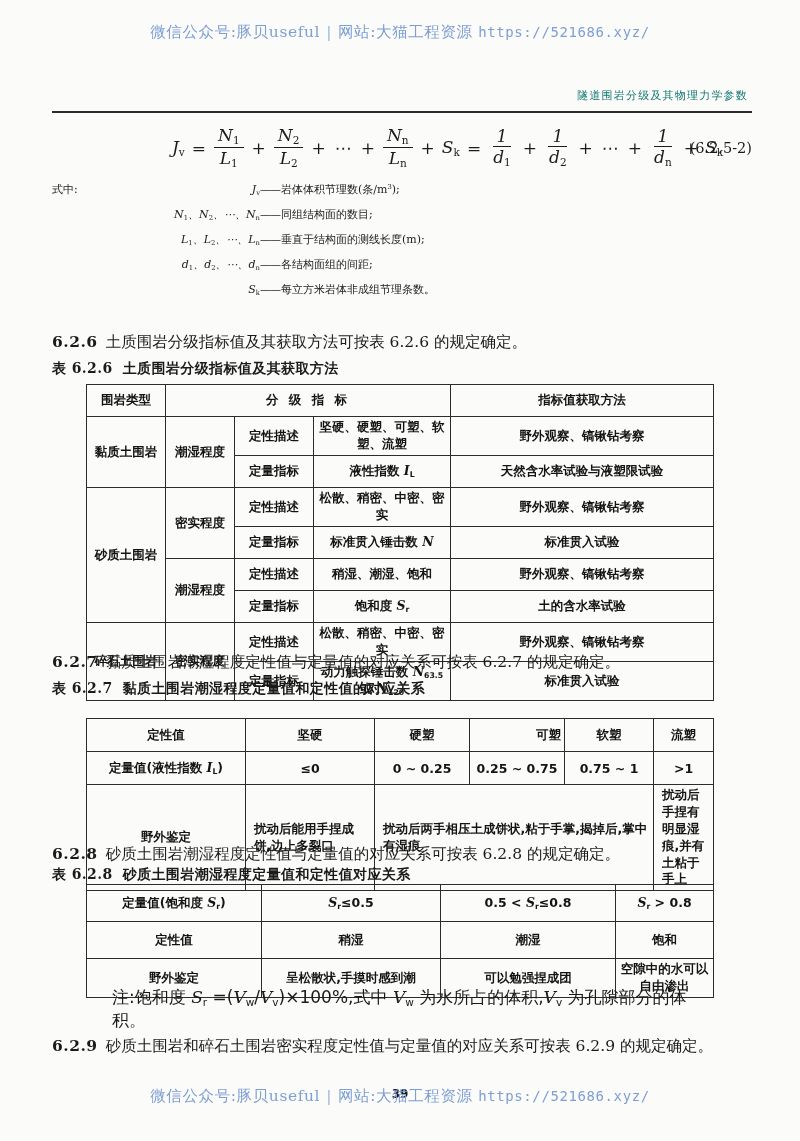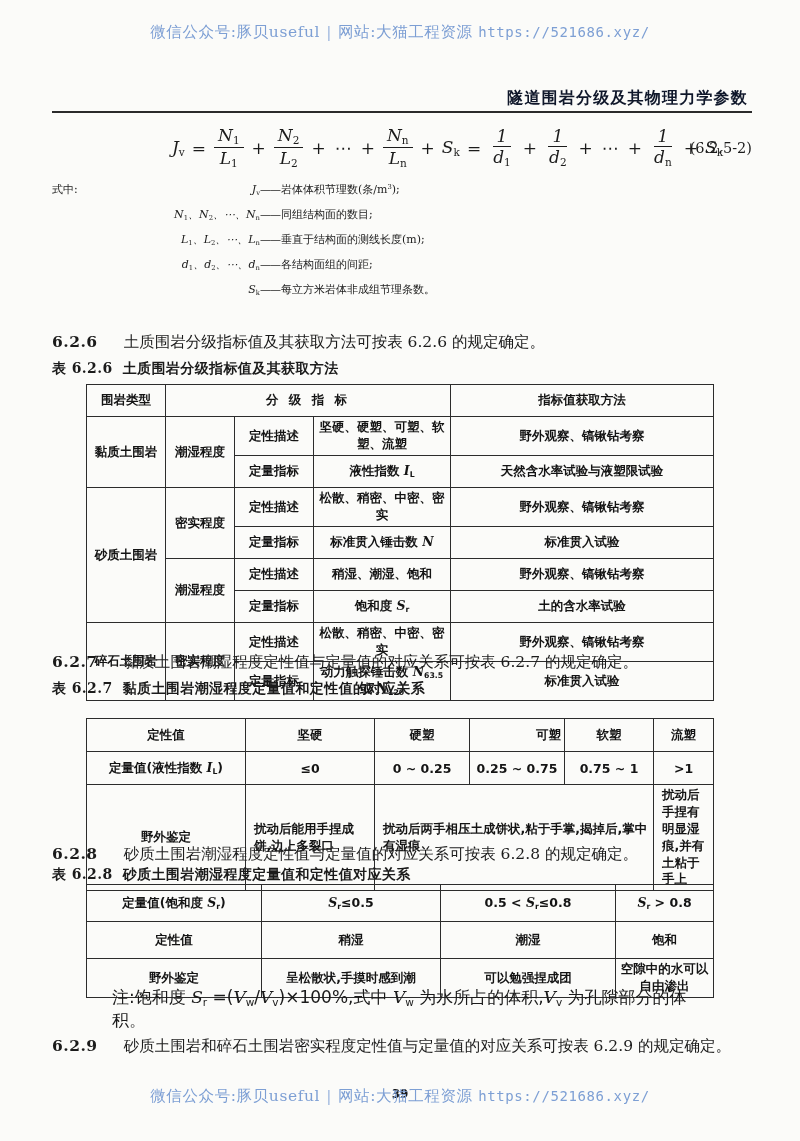--- a/index.html
+++ b/index.html
@@ -21,22 +21,22 @@
     font-size:15.5px;letter-spacing:.6px;white-space:nowrap;
   }
   .watermark .sep{color:#9ab4dd;padding:0 6px;}
   .watermark .url{font-family:"DejaVu Sans Mono","Liberation Mono",monospace;font-size:14px;}
   .wm-top{top:22px;}
   .wm-bottom{top:1086px;}
 
   
   .runhead{
     position:absolute;right:52px;top:88px;
-    font-size:16px;font-weight:bold;letter-spacing:1.2px;
-    color:#0f172a;
+    font-size:11px;font-weight:normal;letter-spacing:1.2px;
+    color:#0f766e;
     font-family:"DejaVu Sans","Liberation Sans",sans-serif;
   }
   .rule{
     position:absolute;left:52px;top:111px;width:700px;height:2px;
     background:#2b2b2b;
   }
 
   
   .formula-row{
     position:absolute;left:52px;top:124px;width:700px;height:52px;
@@ -62,21 +62,21 @@
   .where .line{display:flex;align-items:baseline;margin-bottom:4px;height:21px;}
   .where .lead{width:58px;flex:0 0 58px;}
   .where .sym{width:150px;flex:0 0 150px;text-align:right;font-style:italic;
                font-family:"DejaVu Serif","Liberation Serif",serif;}
   .where .dash{padding:0 0px;letter-spacing:-1px;}
   .where .txt{padding-left:1px;}
   sup{font-size:.62em;vertical-align:0.55em;}
 
   
   .sec{position:absolute;left:52px;width:700px;font-size:15.5px;line-height:1.55;}
-  .sec .num{font-weight:bold;margin-right:26px;letter-spacing:.5px;}
+  .sec .num{font-weight:bold;margin-right:8px;letter-spacing:.5px;}
   .tabcap{
     position:absolute;left:52px;width:700px;text-align:left;
     font-size:14px;font-weight:bold;letter-spacing:.4px;
   }
   .tabcap .tn{margin-right:10px;}
 
   
   table{
     position:absolute;border-collapse:collapse;
     font-size:12.5px;

